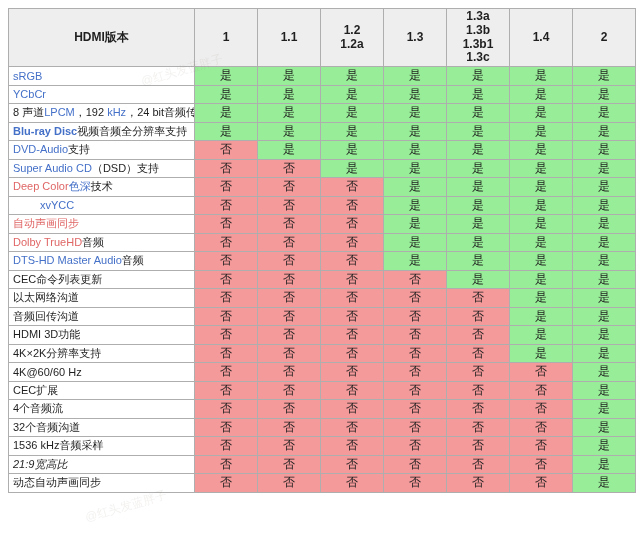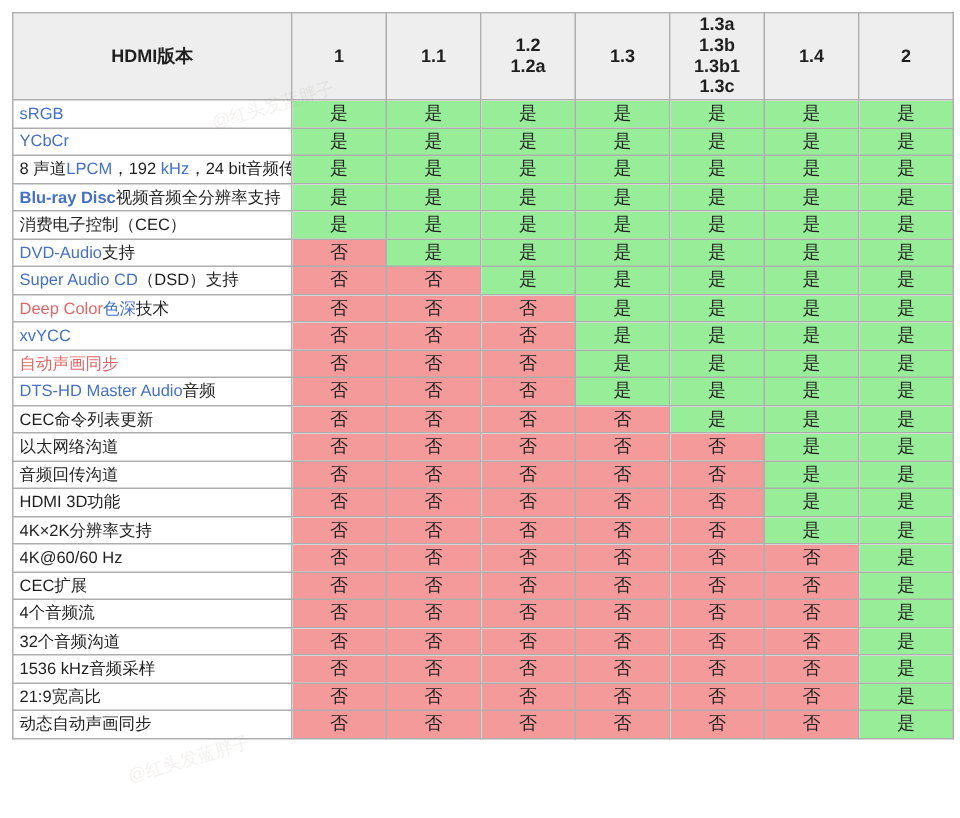--- a/index.html
+++ b/index.html
@@ -128,30 +128,20 @@
           <td class="label"><span style="color: rgb(68, 112, 200); font-weight: bold;">Blu-ray Disc</span><span style="color: rgb(31, 31, 31);">视频音频全分辨率支持</span></td>
           <td class="val" style="background: rgb(152, 238, 152);">是</td>
           <td class="val" style="background: rgb(152, 238, 152);">是</td>
           <td class="val" style="background: rgb(152, 238, 152);">是</td>
           <td class="val" style="background: rgb(152, 238, 152);">是</td>
           <td class="val" style="background: rgb(152, 238, 152);">是</td>
           <td class="val" style="background: rgb(152, 238, 152);">是</td>
           <td class="val" style="background: rgb(152, 238, 152);">是</td>
         </tr>
         <tr>
-          <td class="label"><span style="color: rgb(31, 31, 31);">消费电子控制（CEC）</span></td>
-          <td class="val" style="background: rgb(152, 238, 152);">是</td>
-          <td class="val" style="background: rgb(152, 238, 152);">是</td>
-          <td class="val" style="background: rgb(152, 238, 152);">是</td>
-          <td class="val" style="background: rgb(152, 238, 152);">是</td>
-          <td class="val" style="background: rgb(152, 238, 152);">是</td>
-          <td class="val" style="background: rgb(152, 238, 152);">是</td>
-          <td class="val" style="background: rgb(152, 238, 152);">是</td>
-        </tr>
-        <tr>
           <td class="label"><span style="color: rgb(68, 112, 200);">DVD-Audio</span><span style="color: rgb(31, 31, 31);">支持</span></td>
           <td class="val" style="background: rgb(245, 154, 154);">否</td>
           <td class="val" style="background: rgb(152, 238, 152);">是</td>
           <td class="val" style="background: rgb(152, 238, 152);">是</td>
           <td class="val" style="background: rgb(152, 238, 152);">是</td>
           <td class="val" style="background: rgb(152, 238, 152);">是</td>
           <td class="val" style="background: rgb(152, 238, 152);">是</td>
           <td class="val" style="background: rgb(152, 238, 152);">是</td>
         </tr>
         <tr>
@@ -168,40 +158,50 @@
           <td class="label"><span style="color: rgb(224, 102, 102);">Deep Color</span><span style="color: rgb(68, 112, 200);">色深</span><span style="color: rgb(31, 31, 31);">技术</span></td>
           <td class="val" style="background: rgb(245, 154, 154);">否</td>
           <td class="val" style="background: rgb(245, 154, 154);">否</td>
           <td class="val" style="background: rgb(245, 154, 154);">否</td>
           <td class="val" style="background: rgb(152, 238, 152);">是</td>
           <td class="val" style="background: rgb(152, 238, 152);">是</td>
           <td class="val" style="background: rgb(152, 238, 152);">是</td>
           <td class="val" style="background: rgb(152, 238, 152);">是</td>
         </tr>
         <tr>
-          <td class="label"><span style="color: rgb(68, 112, 200);">xvYCC</span></td>
+          <td class="label"><span style="color: rgb(68, 112, 200); margin-left: 27px;">xvYCC</span></td>
           <td class="val" style="background: rgb(245, 154, 154);">否</td>
           <td class="val" style="background: rgb(245, 154, 154);">否</td>
           <td class="val" style="background: rgb(245, 154, 154);">否</td>
           <td class="val" style="background: rgb(152, 238, 152);">是</td>
           <td class="val" style="background: rgb(152, 238, 152);">是</td>
           <td class="val" style="background: rgb(152, 238, 152);">是</td>
           <td class="val" style="background: rgb(152, 238, 152);">是</td>
         </tr>
         <tr>
           <td class="label"><span style="color: rgb(224, 102, 102);">自动声画同步</span></td>
           <td class="val" style="background: rgb(245, 154, 154);">否</td>
           <td class="val" style="background: rgb(245, 154, 154);">否</td>
           <td class="val" style="background: rgb(245, 154, 154);">否</td>
           <td class="val" style="background: rgb(152, 238, 152);">是</td>
           <td class="val" style="background: rgb(152, 238, 152);">是</td>
           <td class="val" style="background: rgb(152, 238, 152);">是</td>
           <td class="val" style="background: rgb(152, 238, 152);">是</td>
         </tr>
         <tr>
+          <td class="label"><span style="color: rgb(224, 102, 102);">Dolby TrueHD</span><span style="color: rgb(31, 31, 31);">音频</span></td>
+          <td class="val" style="background: rgb(245, 154, 154);">否</td>
+          <td class="val" style="background: rgb(245, 154, 154);">否</td>
+          <td class="val" style="background: rgb(245, 154, 154);">否</td>
+          <td class="val" style="background: rgb(152, 238, 152);">是</td>
+          <td class="val" style="background: rgb(152, 238, 152);">是</td>
+          <td class="val" style="background: rgb(152, 238, 152);">是</td>
+          <td class="val" style="background: rgb(152, 238, 152);">是</td>
+        </tr>
+        <tr>
           <td class="label"><span style="color: rgb(68, 112, 200);">DTS-HD Master Audio</span><span style="color: rgb(31, 31, 31);">音频</span></td>
           <td class="val" style="background: rgb(245, 154, 154);">否</td>
           <td class="val" style="background: rgb(245, 154, 154);">否</td>
           <td class="val" style="background: rgb(245, 154, 154);">否</td>
           <td class="val" style="background: rgb(152, 238, 152);">是</td>
           <td class="val" style="background: rgb(152, 238, 152);">是</td>
           <td class="val" style="background: rgb(152, 238, 152);">是</td>
           <td class="val" style="background: rgb(152, 238, 152);">是</td>
         </tr>
         <tr>
@@ -298,21 +298,21 @@
           <td class="label"><span style="color: rgb(31, 31, 31);">1536 kHz音频采样</span></td>
           <td class="val" style="background: rgb(245, 154, 154);">否</td>
           <td class="val" style="background: rgb(245, 154, 154);">否</td>
           <td class="val" style="background: rgb(245, 154, 154);">否</td>
           <td class="val" style="background: rgb(245, 154, 154);">否</td>
           <td class="val" style="background: rgb(245, 154, 154);">否</td>
           <td class="val" style="background: rgb(245, 154, 154);">否</td>
           <td class="val" style="background: rgb(152, 238, 152);">是</td>
         </tr>
         <tr>
-          <td class="label"><span style="color: rgb(31, 31, 31);">21:9宽高比</span></td>
+          <td class="label"><span style="color: rgb(31, 31, 31); font-style: italic;">21:9宽高比</span></td>
           <td class="val" style="background: rgb(245, 154, 154);">否</td>
           <td class="val" style="background: rgb(245, 154, 154);">否</td>
           <td class="val" style="background: rgb(245, 154, 154);">否</td>
           <td class="val" style="background: rgb(245, 154, 154);">否</td>
           <td class="val" style="background: rgb(245, 154, 154);">否</td>
           <td class="val" style="background: rgb(245, 154, 154);">否</td>
           <td class="val" style="background: rgb(152, 238, 152);">是</td>
         </tr>
         <tr>
           <td class="label"><span style="color: rgb(31, 31, 31);">动态自动声画同步</span></td>

